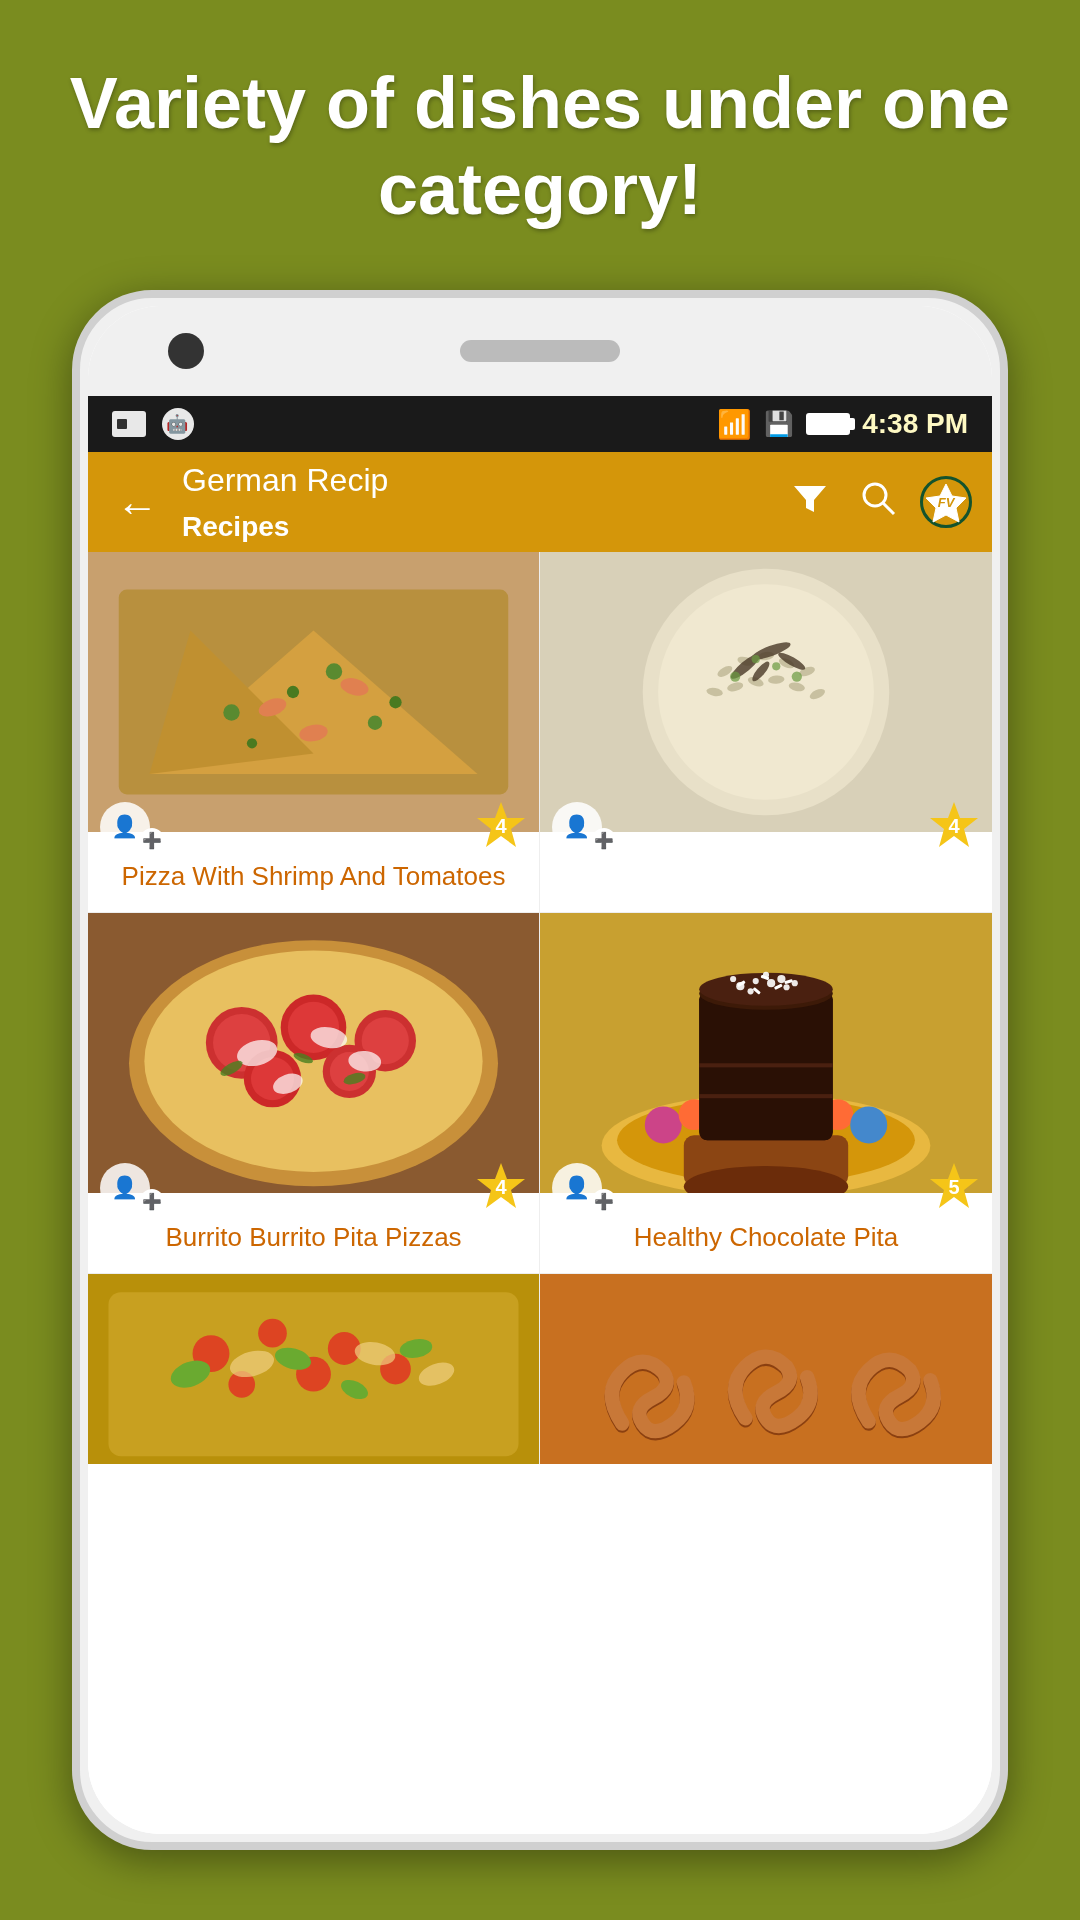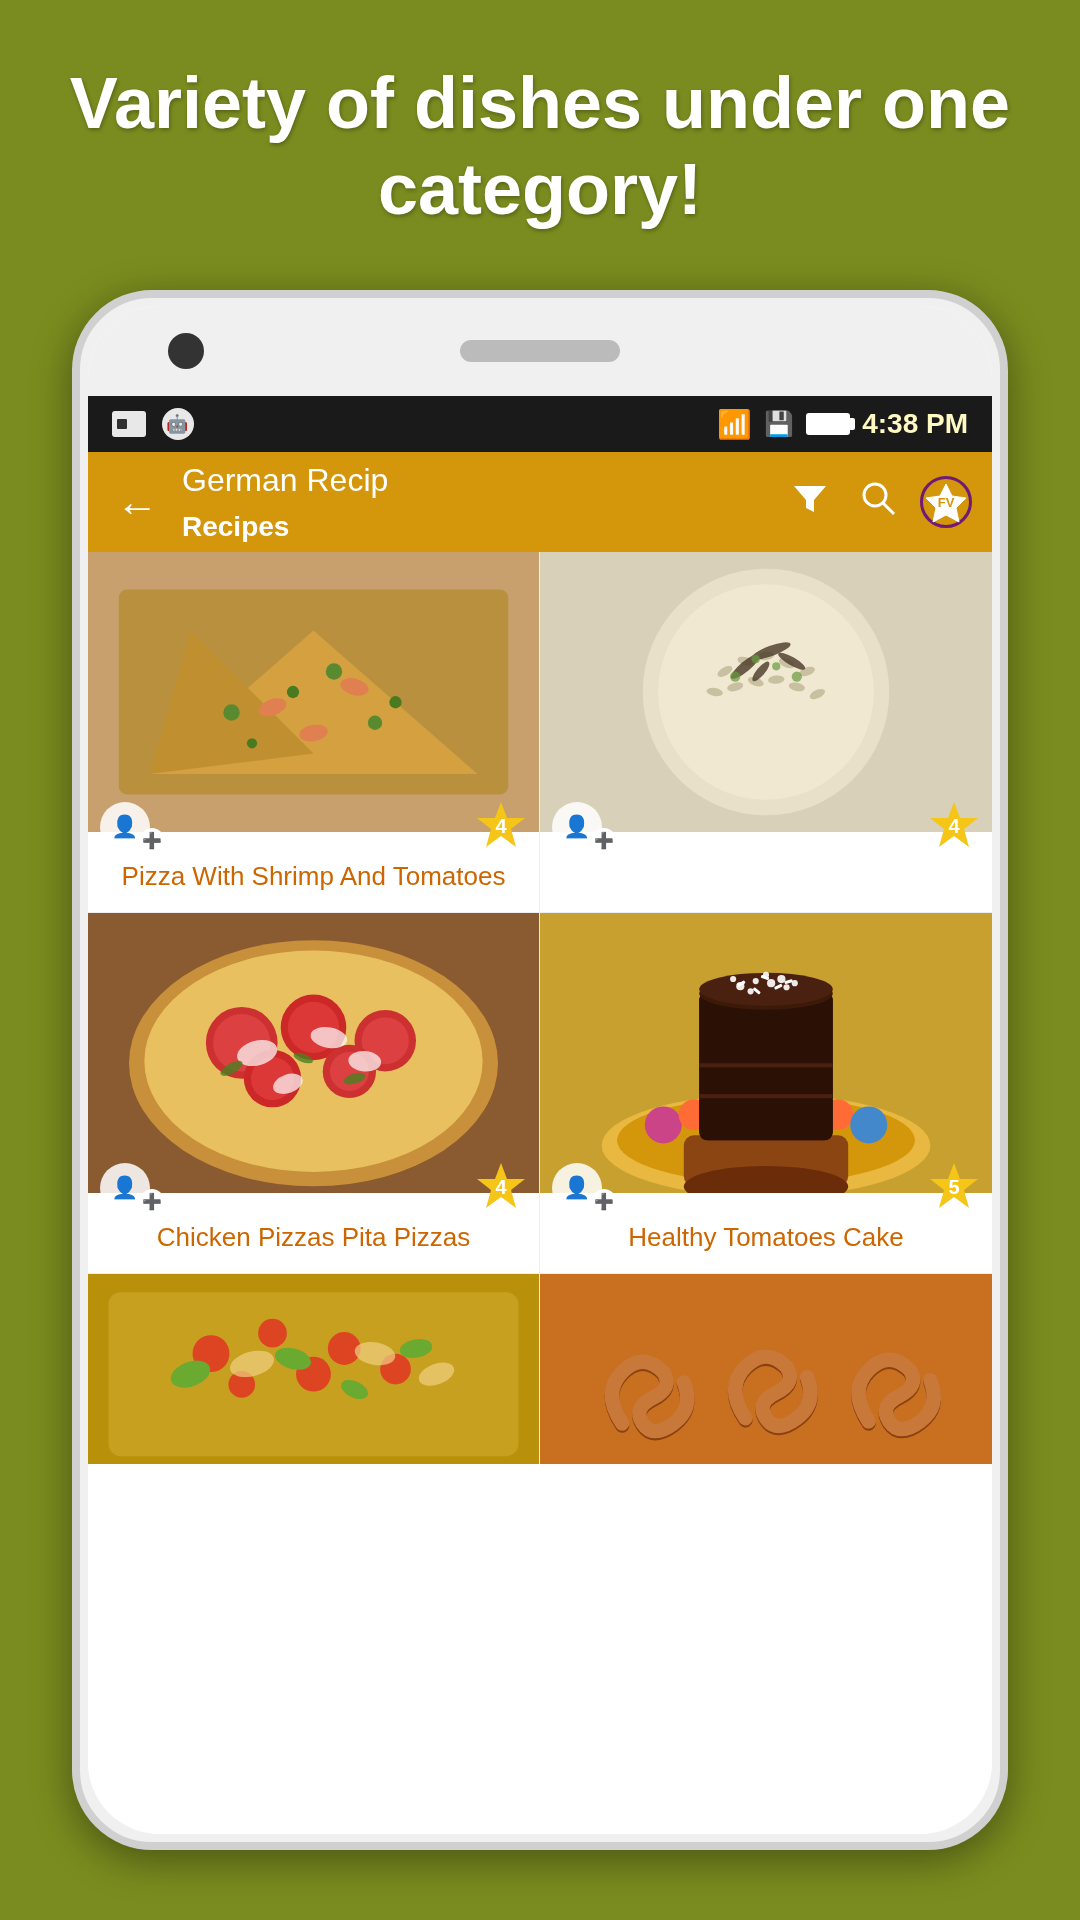--- a/index.html
+++ b/index.html
@@ -185,29 +185,30 @@
     }
     .app-bar-icon {
       color: white;
       font-size: 36px;
       cursor: pointer;
       padding: 8px;
     }
     .fv-badge {
       width: 52px; height: 52px;
       background: #d4960a;
-      border: 3px solid #701a75;
+      border: 3px solid #14532d;
       border-radius: 50%;
       display: flex;
       align-items: center;
       justify-content: center;
       color: white;
       font-size: 20px;
       font-weight: bold;
       cursor: pointer;
+      font-style: italic;
     }
 
     
     .recipe-grid {
       display: grid;
       grid-template-columns: 1fr 1fr;
       gap: 0;
       background: white;
     }
 
@@ -481,21 +482,21 @@
             </div>
           </div>
           <div class="recipe-rating">
             <div style="position:relative;width:52px;height:52px;">
               <svg width="52" height="52" viewBox="0 0 52 52">
                 <polygon points="26,2 32,18 50,18 36,29 41,47 26,36 11,47 16,29 2,18 20,18" fill="#f5c518"></polygon>
               </svg>
               <span style="position:absolute;top:50%;left:50%;transform:translate(-50%,-50%);color:white;font-size:20px;font-weight:bold;">4</span>
             </div>
           </div>
-          <div class="recipe-name">Chicken Pizzas Pita Pizzas</div>
+          <div class="recipe-name">Burrito Burrito Pita Pizzas</div>
         </div>
 
         <div class="recipe-card card-border-bottom">
           <div class="recipe-img-placeholder img-cake">
             <svg width="100%" height="280" viewBox="0 0 440 280" preserveAspectRatio="xMidYMid slice">
               <rect width="440" height="280" fill="#c8a030"></rect>
 
               <ellipse cx="220" cy="230" rx="160" ry="50" fill="#e8b840"></ellipse>
               <ellipse cx="220" cy="225" rx="145" ry="42" fill="#d4960a"></ellipse>
 
@@ -547,21 +548,21 @@
             </div>
           </div>
           <div class="recipe-rating">
             <div style="position:relative;width:52px;height:52px;">
               <svg width="52" height="52" viewBox="0 0 52 52">
                 <polygon points="26,2 32,18 50,18 36,29 41,47 26,36 11,47 16,29 2,18 20,18" fill="#f5c518"></polygon>
               </svg>
               <span style="position:absolute;top:50%;left:50%;transform:translate(-50%,-50%);color:white;font-size:20px;font-weight:bold;">5</span>
             </div>
           </div>
-          <div class="recipe-name">Healthy Tomatoes Cake</div>
+          <div class="recipe-name">Healthy Chocolate Pita</div>
         </div>
       </div>
 
       <div class="partial-row">
         <div class="partial-card card-border-right">
           <svg width="100%" height="190" viewBox="0 0 440 190" preserveAspectRatio="xMidYMid slice">
             <rect width="440" height="190" fill="#b8900a"></rect>
 
             <rect x="20" y="20" width="400" height="160" rx="12" fill="#c8a020"></rect>
 

